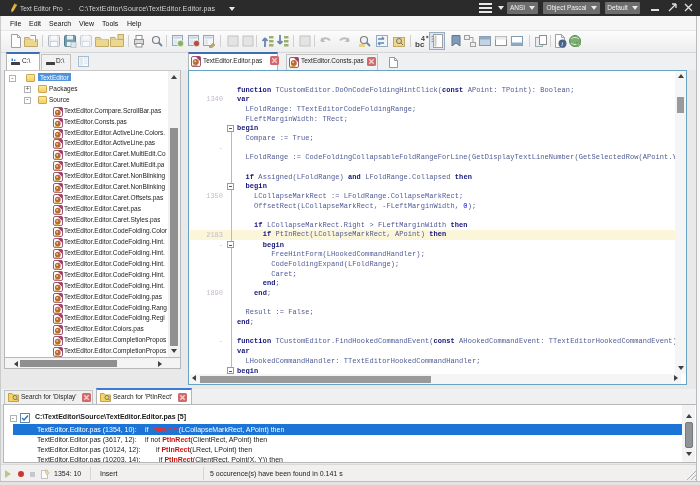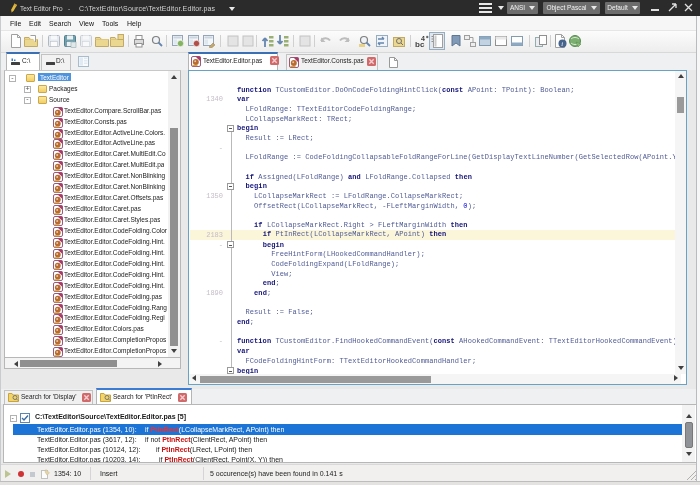--- a/index.html
+++ b/index.html
@@ -505,53 +505,53 @@
       <path d="M0.5 0.5 L5.5 0.5 L8.5 3.5 L8.5 10.5 L0.5 10.5 Z" fill="#fff" stroke="#999"></path>
       <path d="M5.5 0.5 L5.5 3.5 L8.5 3.5" fill="none" stroke="#999"></path>
     </svg>
 
 <div id="ebox" class="abs">
       <div id="code">
         <div class="cl" style="top:14.5px;"><span class="k">function</span> TCustomEditor.DoOnCodeFoldingHintClick(<span class="k">const</span> APoint: TPoint): Boolean;</div>
         <div class="lnum" style="left:8px;top:24.189999999999998px;">1340</div>
         <div class="cl" style="top:24.189999999999998px;"><span class="k">var</span></div>
         <div class="cl" style="top:33.879999999999995px;">  LFoldRange: TTextEditorCodeFoldingRange;</div>
-        <div class="cl" style="top:43.57px;">  LCollapseMarkRect: TRect;</div>
+        <div class="cl" style="top:43.57px;">  FLeftMarginWidth: TRect;</div>
         <div class="cl" style="top:53.26px;"><span class="k">begin</span></div>
-        <div class="cl" style="top:62.949999999999996px;">  Result := LRect;</div>
+        <div class="cl" style="top:62.949999999999996px;">  Compare := True;</div>
         <div class="lnum" style="left:8px;top:72.64px;">-</div>
         <div class="cl" style="top:72.64px;"></div>
         <div class="cl" style="top:82.33px;">  LFoldRange := CodeFoldingCollapsableFoldRangeForLine(GetDisplayTextLineNumber(GetSelectedRow(APoint.Y)</div>
         <div class="cl" style="top:92.02px;"></div>
         <div class="cl" style="top:101.71px;">  <span class="k">if</span> Assigned(LFoldRange) <span class="k">and</span> LFoldRange.Collapsed <span class="k">then</span></div>
         <div class="cl" style="top:111.39999999999999px;">  <span class="k">begin</span></div>
         <div class="lnum" style="left:8px;top:121.08999999999999px;">1350</div>
         <div class="cl" style="top:121.08999999999999px;">    LCollapseMarkRect := LFoldRange.CollapseMarkRect;</div>
         <div class="cl" style="top:130.78px;">    OffsetRect(LCollapseMarkRect, -FLeftMarginWidth, <span class="n">0</span>);</div>
         <div class="cl" style="top:140.47px;"></div>
         <div class="cl" style="top:150.16px;">    <span class="k">if</span> LCollapseMarkRect.Right &gt; FLeftMarginWidth <span class="k">then</span></div>
         <div class="abs" style="left:1px;top:159.04999999999998px;width:500px;height:10px;background:#fbf5da;"></div>
         <div class="lnum" style="left:8px;top:159.85px;">2183</div>
         <div class="cl" style="top:159px;">      <span class="k">if</span> PtInRect(LCollapseMarkRect, APoint) <span class="k">then</span></div>
         <div class="lnum" style="left:8px;top:169.54px;">-</div>
         <div class="cl" style="top:169.54px;">      <span class="k">begin</span></div>
         <div class="cl" style="top:179.23px;">        FreeHintForm(LHookedCommandHandler);</div>
         <div class="cl" style="top:188.92px;">        CodeFoldingExpand(LFoldRange);</div>
-        <div class="cl" style="top:198.60999999999999px;">        View;</div>
+        <div class="cl" style="top:198.60999999999999px;">        Caret;</div>
         <div class="cl" style="top:208.29999999999998px;">      <span class="k">end</span>;</div>
         <div class="lnum" style="left:8px;top:217.98999999999998px;">1890</div>
         <div class="cl" style="top:217.98999999999998px;">    <span class="k">end</span>;</div>
         <div class="cl" style="top:227.67999999999998px;"></div>
         <div class="cl" style="top:237.36999999999998px;">  Result := False;</div>
         <div class="cl" style="top:247.06px;"><span class="k">end</span>;</div>
         <div class="cl" style="top:256.75px;"></div>
         <div class="lnum" style="left:8px;top:266.44px;">-</div>
         <div class="cl" style="top:266.44px;"><span class="k">function</span> TCustomEditor.FindHookedCommandEvent(<span class="k">const</span> AHookedCommandEvent: TTextEditorHookedCommandEvent):</div>
         <div class="cl" style="top:276.13px;"><span class="k">var</span></div>
-        <div class="cl" style="top:285.82px;">  FCodeFoldingHintForm: TTextEditorHookedCommandHandler;</div>
+        <div class="cl" style="top:285.82px;">  LHookedCommandHandler: TTextEditorHookedCommandHandler;</div>
         <div class="cl" style="top:295.51px;"><span class="k">begin</span></div>
       </div>
 
   <div class="abs" style="left:42px;top:60px;width:1px;height:237px;background:#b9b9b9;"></div>
   <div id="folds">
         <div class="fbox" style="top:53.76px;"></div>
         <div class="fbox" style="top:111.89999999999999px;"></div>
         <div class="fbox" style="top:170.04px;"></div>
         <div class="fbox" style="top:296.01px;"></div>
       </div>

